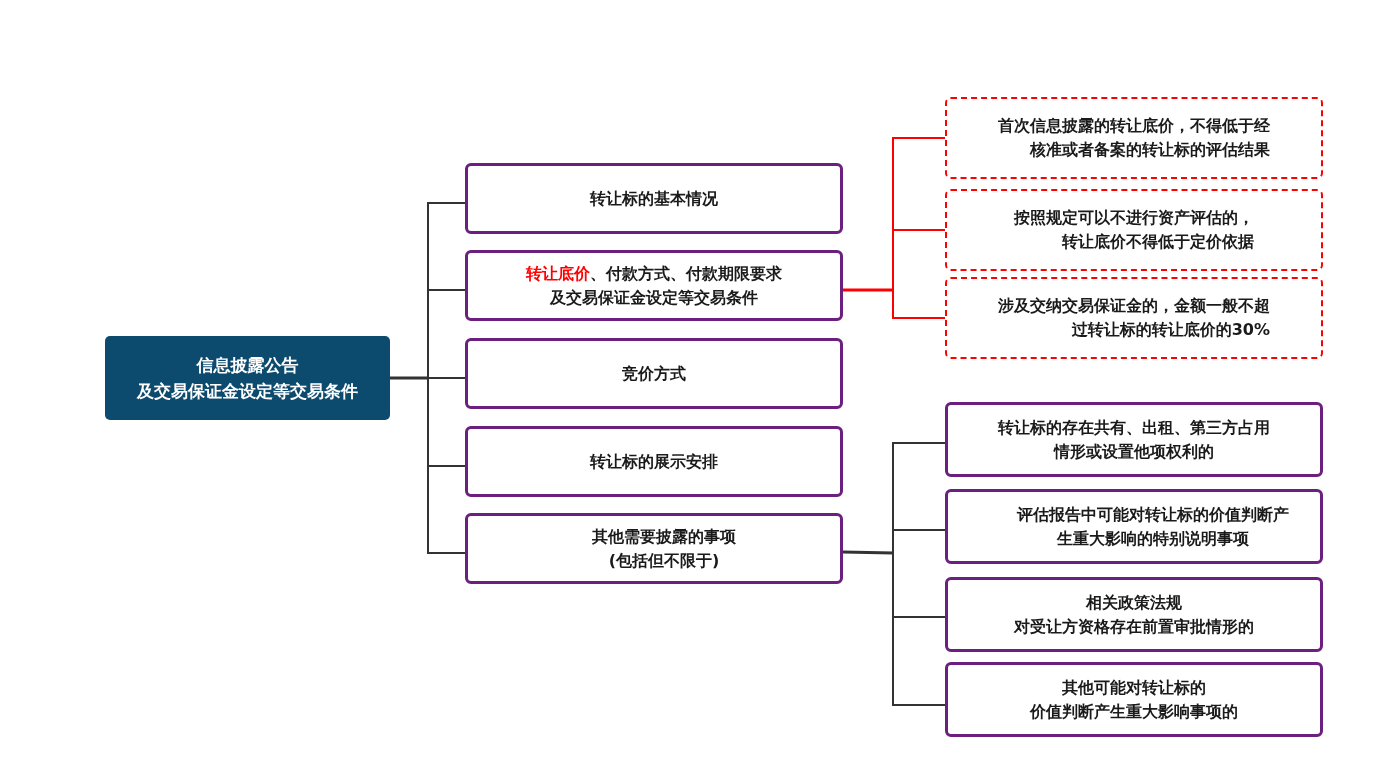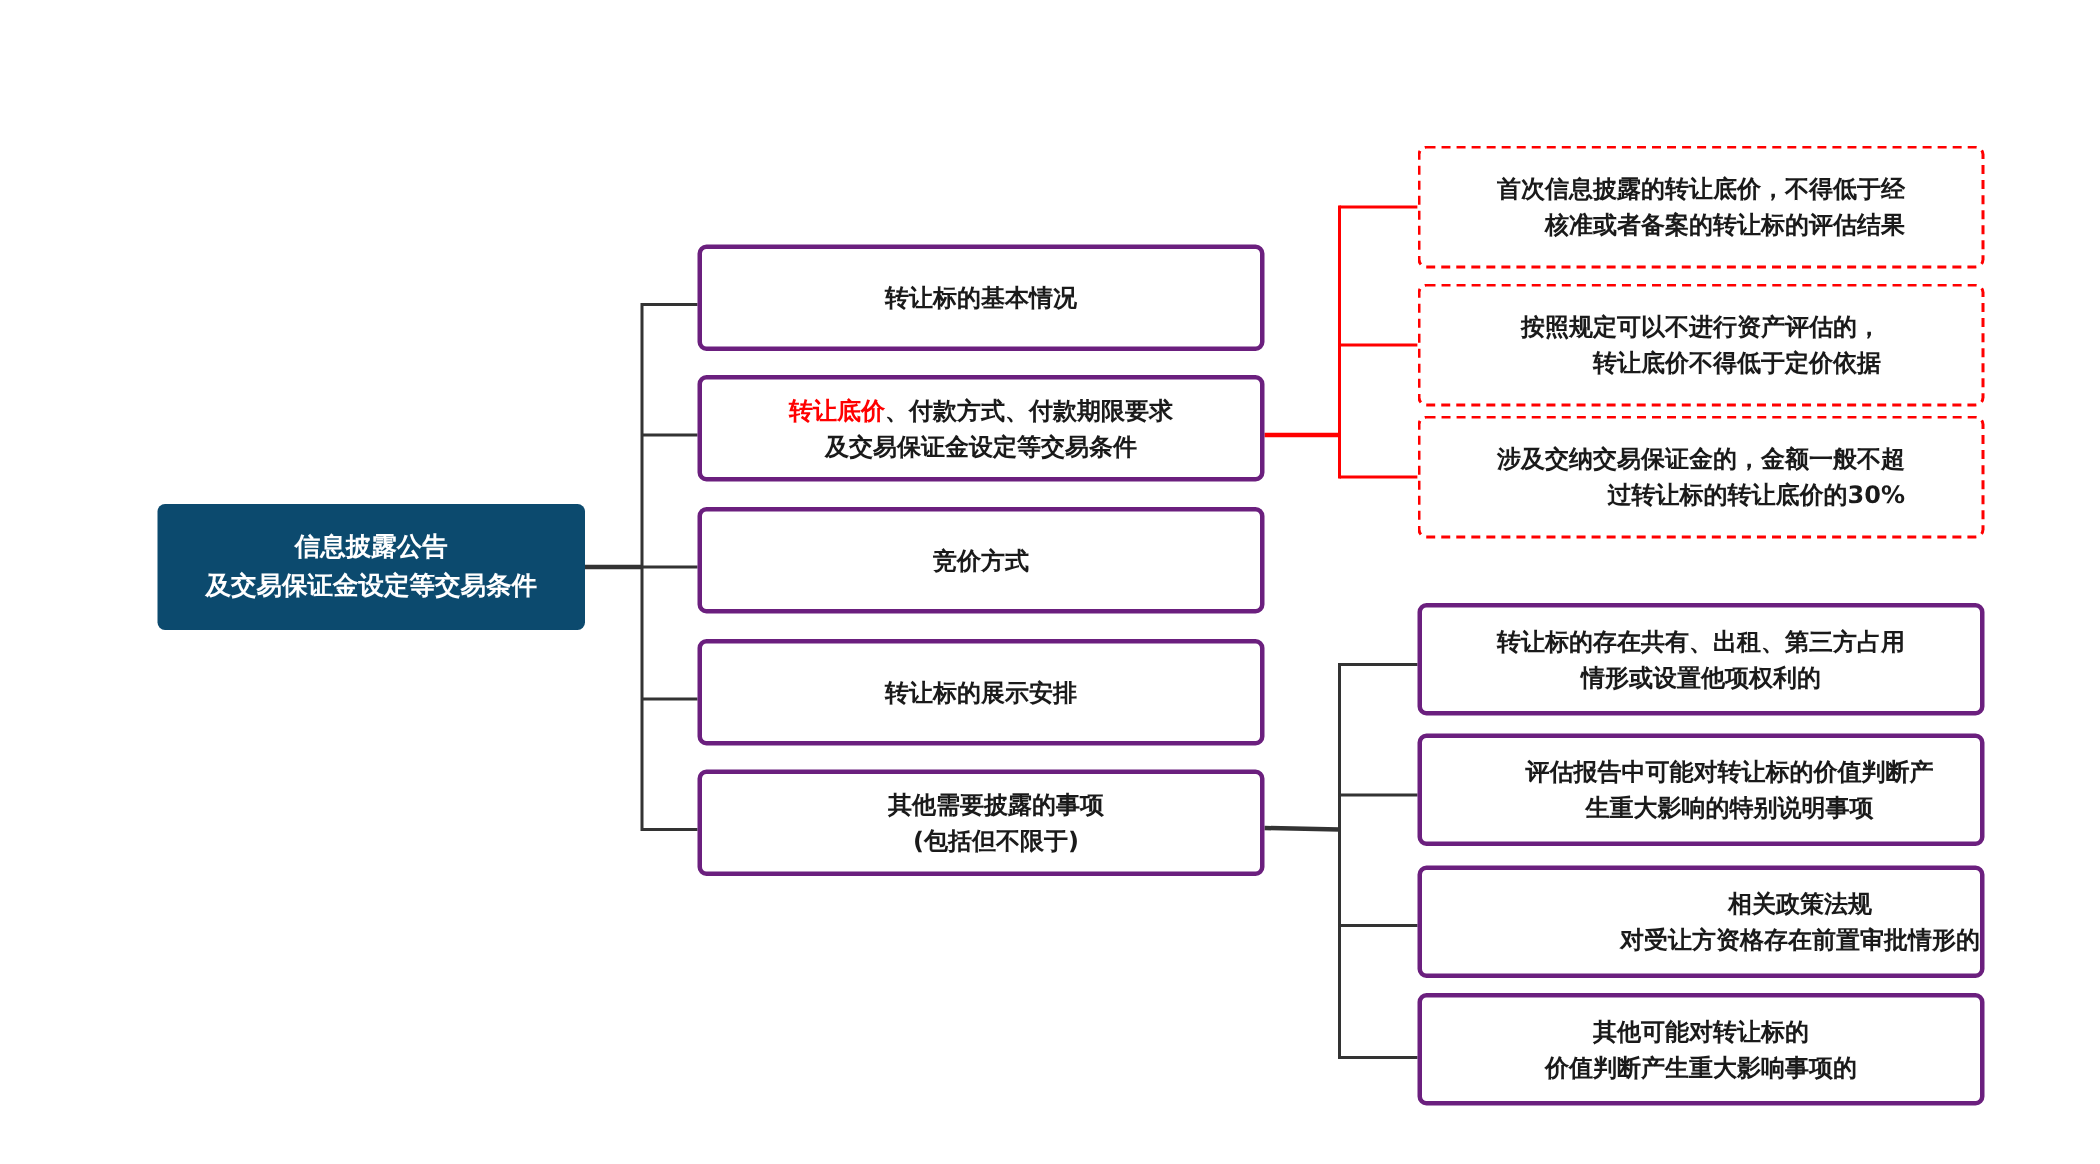--- a/index.html
+++ b/index.html
@@ -110,21 +110,21 @@
     <span class="line">转让标的存在共有、出租、第三方占用</span>
     <span class="line">情形或设置他项权利的</span>
   </div>
 </div>
 <div class="box sub" style="top:489px;padding-left:38px;">
   <div>
     <span class="line">评估报告中可能对转让标的价值判断产</span>
     <span class="line">生重大影响的特别说明事项</span>
   </div>
 </div>
-<div class="box sub" style="top:577px;justify-content:flex-end;">
+<div class="box sub" style="top:577px;">
   <div>
     <span class="line">相关政策法规</span>
     <span class="line">对受让方资格存在前置审批情形的</span>
   </div>
 </div>
 <div class="box sub" style="top:662px;align-items:center;">
   <div>
     <span class="line">其他可能对转让标的</span>
     <span class="line">价值判断产生重大影响事项的</span>
   </div>

